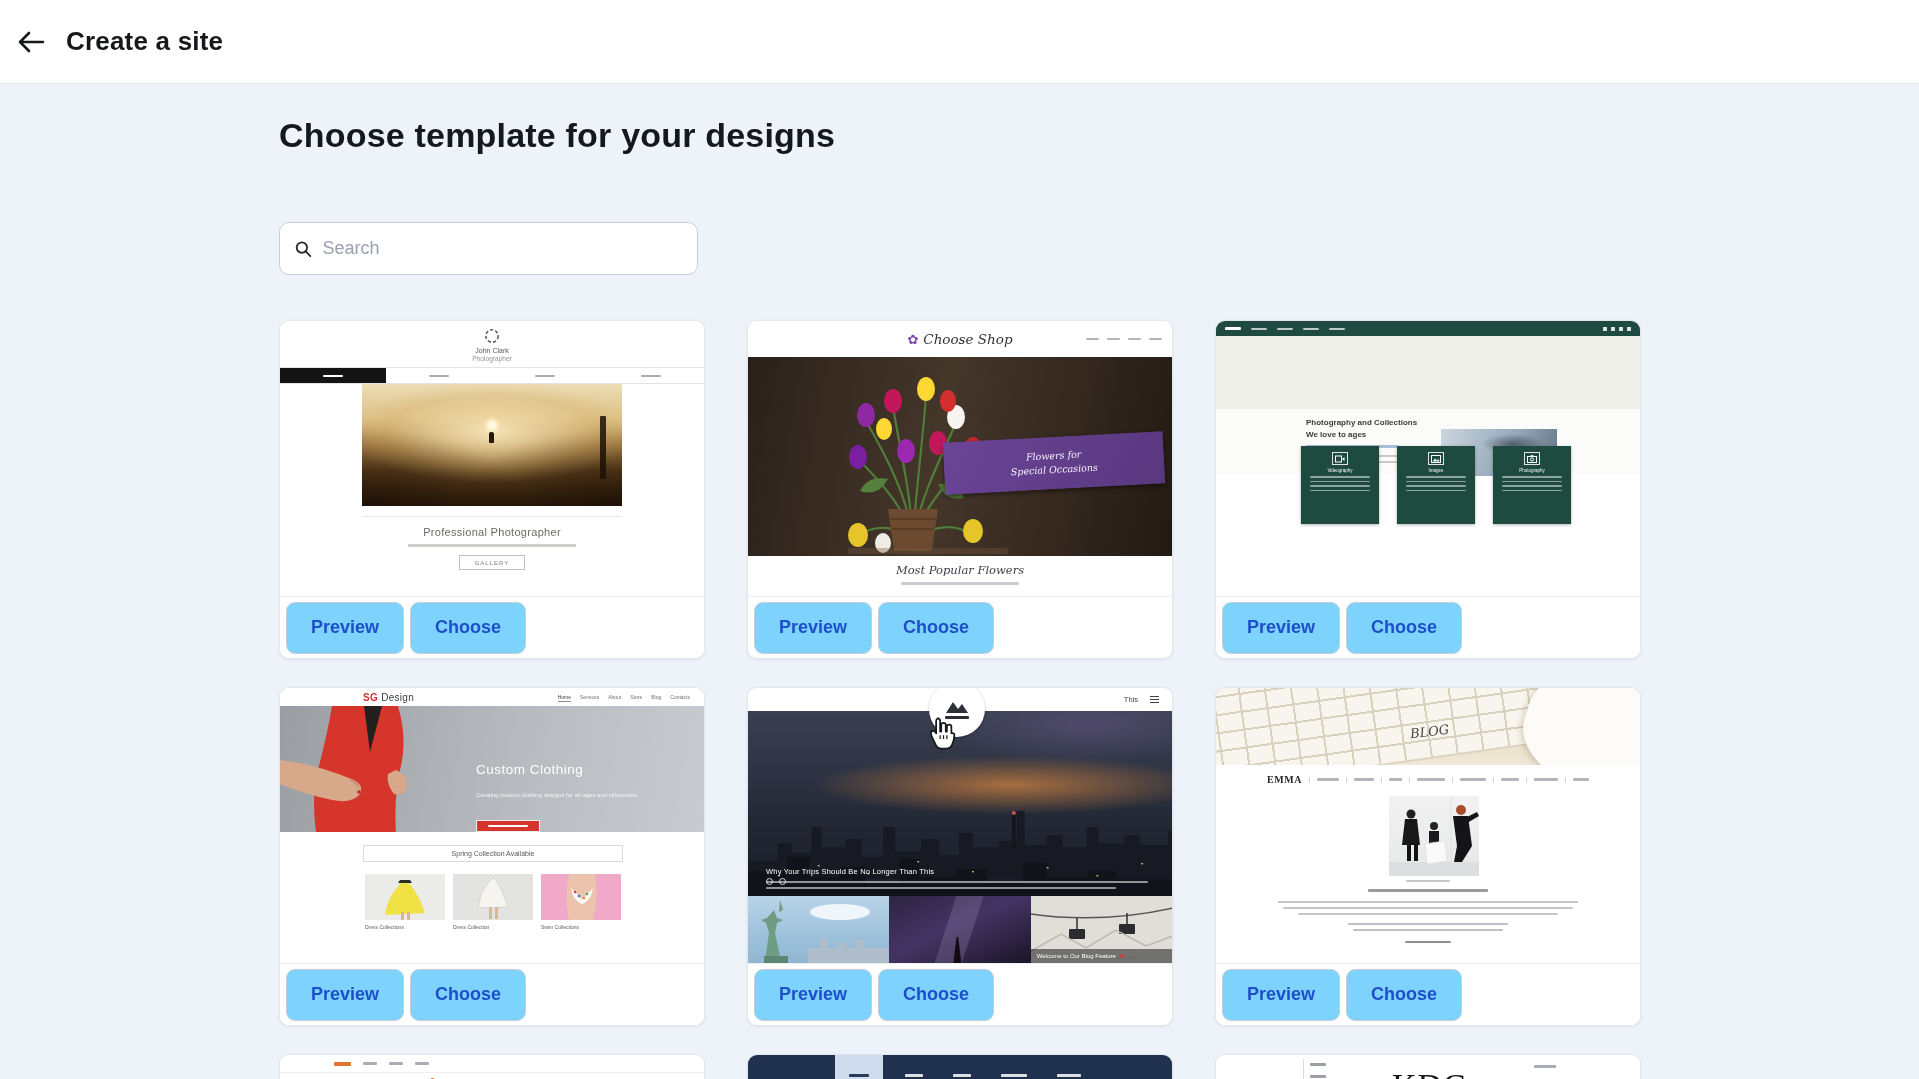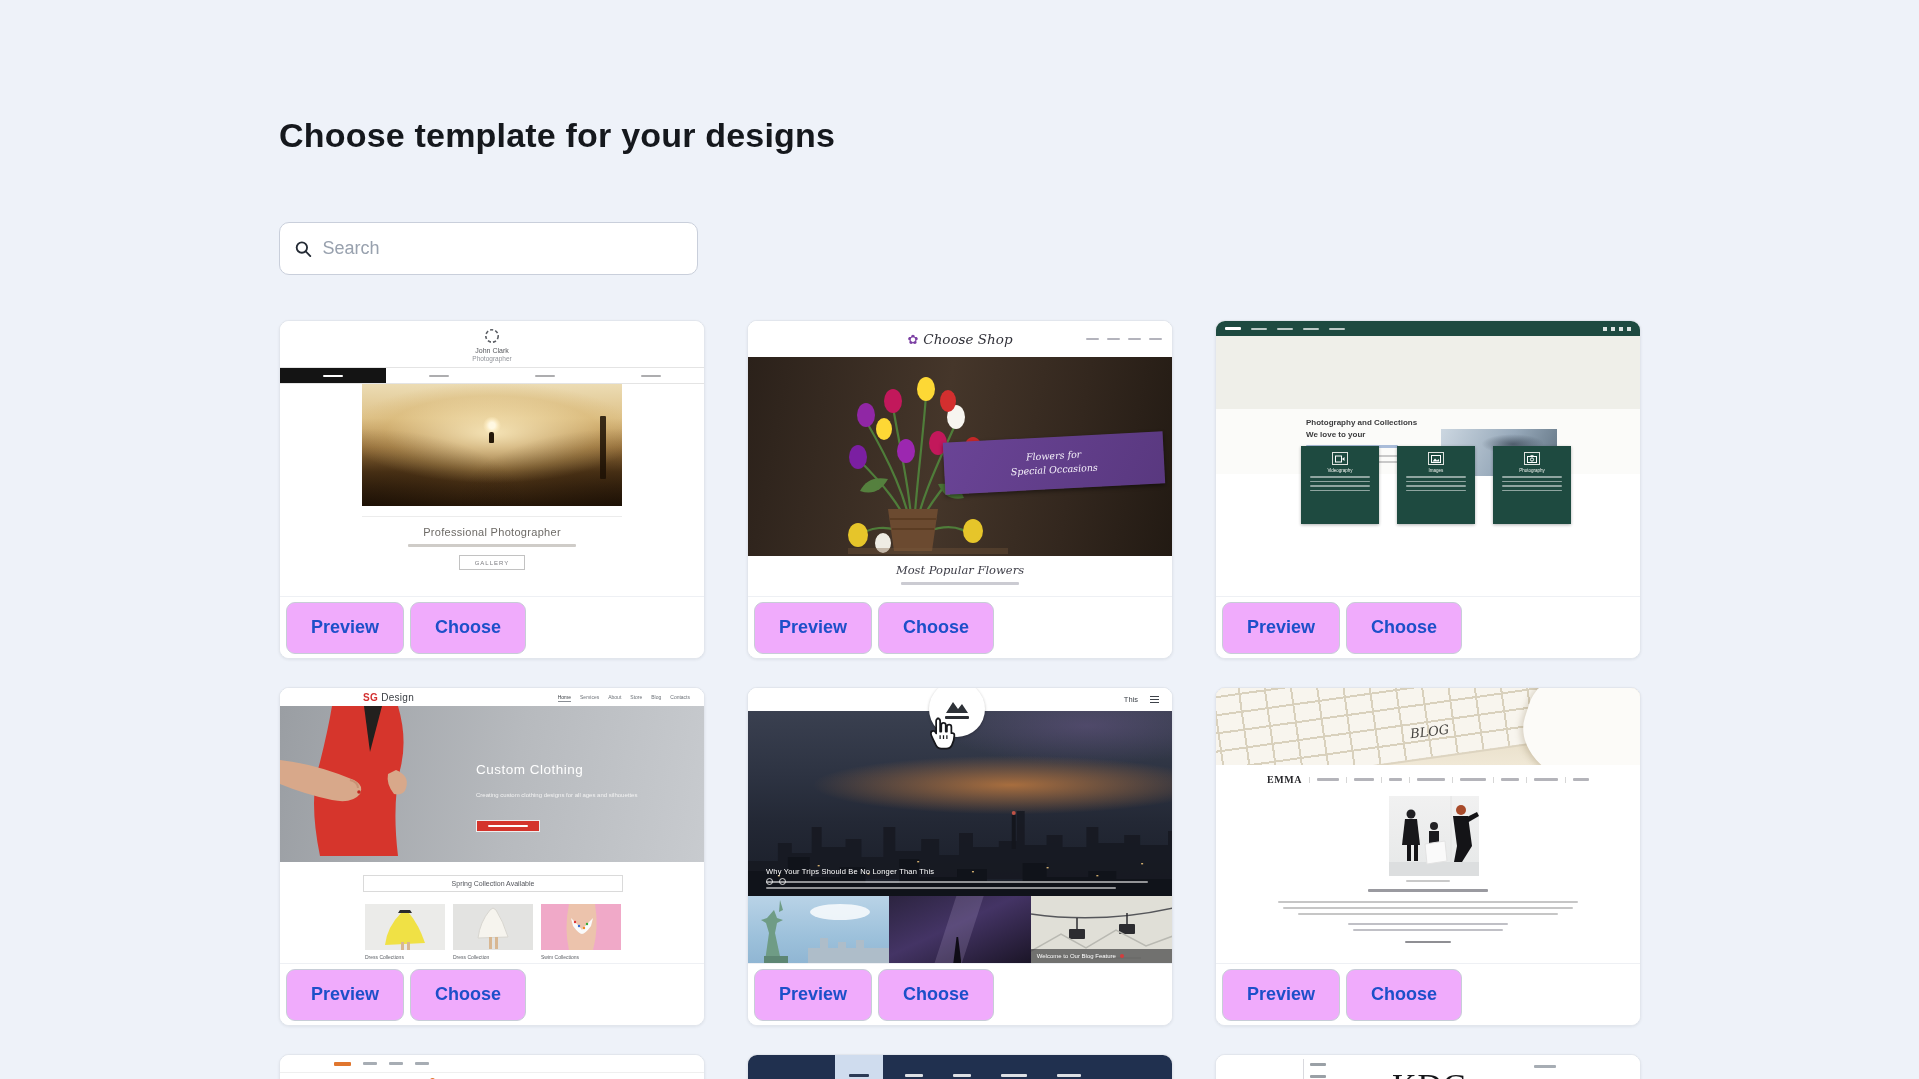--- a/index.html
+++ b/index.html
@@ -15,21 +15,21 @@
 .h1{position:absolute;left:279px;top:32px;font-size:34px;font-weight:bold;color:#15181d;letter-spacing:.2px}
 .sub{position:absolute;left:279px;top:82px;font-size:17px;color:#5a626e}
 .search{position:absolute;left:279px;top:138px;width:419px;height:53px;background:#fff;border:1px solid #c9cfdb;border-radius:10px;display:flex;align-items:center;padding:0 14px;gap:10px}
 .search input{border:none;outline:none;font-size:18px;color:#1f2630;width:100%;font-family:inherit;background:transparent}
 .search input::placeholder{color:#98a1ae}
 .select{position:absolute;left:714px;top:138px;width:406px;height:53px;background:#fff;border:1px solid #c9cfdb;border-radius:10px;display:flex;align-items:center;justify-content:space-between;padding:0 16px;font-size:18.5px;color:#1d232c;cursor:pointer}
 .grid{position:absolute;left:279px;top:236px;display:grid;grid-template-columns:repeat(3,426px);gap:28px 42px}
 .card{width:426px;height:339px;background:#fff;border:1px solid #e2e6ed;border-radius:10px;box-shadow:0 1px 3px rgba(18,28,45,.07);overflow:hidden;display:flex;flex-direction:column}
 .thumb{position:relative;height:275px;overflow:hidden;flex:none;background:#fff}
 .acts{flex:1;display:flex;align-items:center;gap:6px;padding-left:6px;border-top:1px solid #eef0f4;background:#fff}
-.btn{height:52px;padding:0 24px;background:#f0abfc;border:1px solid #c7cdd7;border-radius:9px;color:#1d4fc9;font-size:18px;font-weight:bold;font-family:"Liberation Sans",sans-serif;cursor:pointer}
+.btn{height:52px;padding:0 24px;background:#7dd3fc;border:1px solid #c7cdd7;border-radius:9px;color:#1d4fc9;font-size:18px;font-weight:bold;font-family:"Liberation Sans",sans-serif;cursor:pointer}
 .bar{display:block;height:2px;background:#b9bec6;border-radius:1px}
 
 .t1{text-align:center}
 .t1 .logo{margin:7px auto 0;display:block}
 .t1 .nm{font-size:7px;color:#55575c;margin-top:3px}
 .t1 .ns{font-size:6.5px;color:#909399;margin-top:1px}
 .t1 .nav{display:flex;height:17px;margin-top:5px;border-top:1px solid #e4e4e4;border-bottom:1px solid #e4e4e4}
 .t1 .nav i{flex:1;display:flex;align-items:center;justify-content:center}
 .t1 .nav i:first-child{background:#141414}
 .t1 .photo{position:relative;width:260px;height:122px;margin:0 auto;background:
@@ -74,21 +74,21 @@
 .t3 .as{position:absolute;left:90px;top:21px;font-size:8px;font-weight:bold;color:#3b3b3d}
 .t3 .fp{position:absolute;left:225px;top:20px;width:116px;height:47px;background:
  radial-gradient(ellipse 45% 35% at 62% 32%, rgba(25,35,48,.55), rgba(25,35,48,0) 60%),
  linear-gradient(115deg,#ccd7e1,#97a9ba 55%,#5f7180)}
 
 .t4 .hd{position:relative;height:18px;background:#fff}
 .t4 .br{position:absolute;left:83px;top:4px;font-size:10px;font-weight:bold;color:#d32f2f;letter-spacing:.3px}
 .t4 .br span{color:#3c4046;font-weight:normal}
 .t4 .nv{position:absolute;right:14px;top:6px;display:flex;gap:9px;font-size:5px;color:#6d7278}
 .t4 .nv span:first-child{border-bottom:1px solid #8a8f95;padding-bottom:1px;color:#3c4046}
-.t4 .hero{position:relative;height:156px;background:linear-gradient(100deg,#9a9ea3,#b7babe 55%,#c8cbcf)}
+.t4 .hero{position:relative;height:126px;background:linear-gradient(100deg,#9a9ea3,#b7babe 55%,#c8cbcf)}
 .t4 .drs{position:absolute;left:0;top:0}
 .t4 .hl2{position:absolute;left:196px;top:56px;color:#fff;font-size:13.5px;letter-spacing:.5px}
 .t4 .pp{position:absolute;left:196px;top:84px;width:172px;font-size:6px;color:#f3f3f3;line-height:1.7}
 .t4 .rb{position:absolute;left:196px;top:114px;width:64px;height:12px;background:#d4342c;border:1px solid #eee;display:flex;align-items:center;justify-content:center}
 .t4 .rb .bar{width:40px;height:2px;background:#fff}
 .t4 .sec{position:relative;height:107px;background:#fff}
 .t4 .bx{position:absolute;left:83px;top:13px;width:260px;height:17px;border:1px solid #dadada;display:flex;align-items:center;justify-content:center;font-size:7px;color:#54565c}
 .t4 .pt{position:absolute;top:42px;width:80px;height:46px;overflow:hidden}
 .t4 .lab{position:absolute;top:92px;font-size:5px;color:#5b5f65}
 
@@ -135,20 +135,28 @@
 .t8 .nb{position:absolute;left:0;top:0;right:0;height:40px;background:#20304f}
 .t8 .tab{position:absolute;left:87px;top:0;width:48px;height:40px;background:#cfdcee;display:flex;align-items:center;justify-content:center}
 .t9 .vl{position:absolute;left:87px;top:4px;bottom:0;width:1px;background:#d9d9de}
 .t9 .kdc{position:absolute;left:176px;top:12px;font-family:"Liberation Serif",serif;font-size:34px;color:#16161a;letter-spacing:1px}
 </style>
 </head>
 <body>
 
 <div class="app">
 
+  <div class="topbar">
+    <button class="back">
+      <svg width="28" height="24" viewBox="0 0 28 24">
+          <path d="M12 3 L3 12 L12 21 M3 12 H26" stroke="#16181c" stroke-width="2.6" fill="none" stroke-linecap="round" stroke-linejoin="round"></path>
+        </svg>
+    </button>
+    <div class="apptitle">Create a site</div>
+  </div>
 
   <div class="content">
     <div class="h1">Choose template for your designs</div>
 
     <div class="search">
       <svg width="20" height="20" viewBox="0 0 20 20">
           <circle cx="8.5" cy="8.5" r="5.6" fill="none" stroke="#242b35" stroke-width="2"></circle>
           <line x1="12.9" y1="12.9" x2="17.6" y2="17.6" stroke="#242b35" stroke-width="2" stroke-linecap="round"></line>
         </svg>
       <input type="text" placeholder="Search" style="">
@@ -300,21 +308,21 @@
                 </svg>
               </span>
             <span class="lb">Photography</span>
             <i class="bar"></i>
               <i class="bar"></i>
               <i class="bar"></i>
               <i class="bar"></i>
           </div>
           <div class="ab">
             <div class="at">Photography and Collections</div>
-            <div class="as">We love to your</div>
+            <div class="as">We love to ages</div>
             <i class="bar" style="position:absolute;left:90px;top:36px;width:92px;height:3px;background:#a9bcd9"></i>
             <i class="bar" style="position:absolute;left:90px;top:46px;width:126px;background:#c9c9c9"></i>
             <i class="bar" style="position:absolute;left:90px;top:52px;width:118px;background:#c9c9c9"></i>
             <div class="fp"></div>
           </div>
         </div>
         <div class="acts">
           <button class="btn">Preview</button>
           <button class="btn">Choose</button>
         </div>

